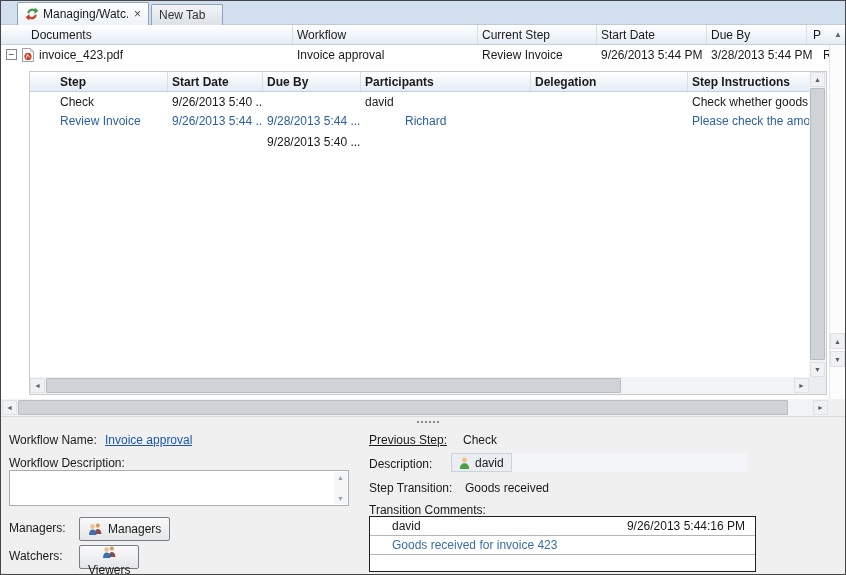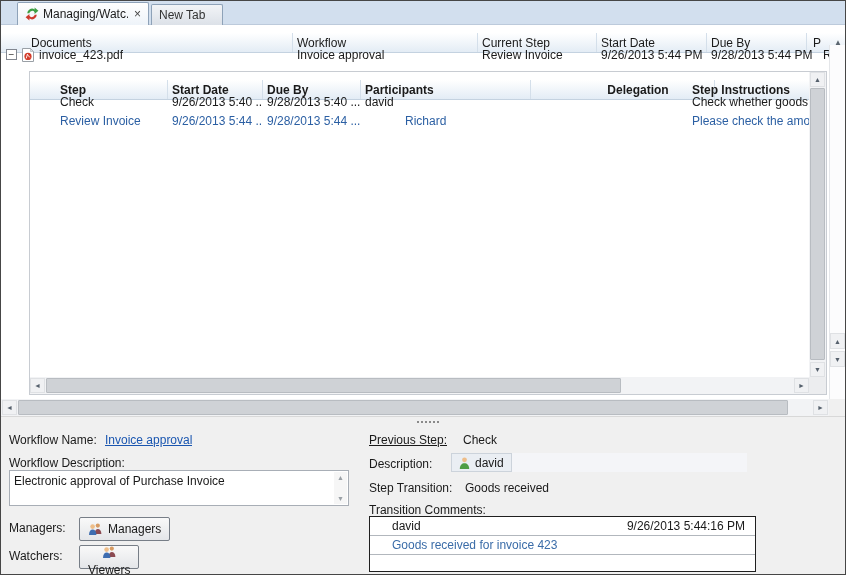--- a/index.html
+++ b/index.html
@@ -9,21 +9,21 @@
   .nowrap { white-space:nowrap; overflow:hidden; }
 
   
   .tabbar { left:0; top:0; width:844px; height:24px; background:#d2dfee; border-bottom:1px solid #bccadb; }
   .tab { position:absolute; display:flex; align-items:center; gap:4px; padding:0 7px; border:1px solid #8ea2b8; border-bottom:none; border-radius:2px 2px 0 0; cursor:default; }
   .tab.active { top:1px; height:23px; background:linear-gradient(#fefefe,#eef3f9); z-index:2; }
   .tab.inactive { top:3px; height:21px; background:linear-gradient(#f2f4f7,#dce1e8); color:#333; }
   .tabclose { font-size:12px; color:#444; line-height:1; margin-left:2px; }
 
   
-  .gridhead { background:linear-gradient(#ffffff,#e3ecf5); border-bottom:1px solid #c4d2e0;margin-top:8px; }
+  .gridhead { background:linear-gradient(#ffffff,#e3ecf5); border-bottom:1px solid #c4d2e0; }
   .hcell { position:absolute; top:0; height:100%; display:flex; align-items:center; border-right:1px solid #d4dfea; white-space:nowrap; overflow:hidden; }
   .bold { font-weight:bold; }
 
   
   .subpanel { border:1px solid #c8ccd2; background:#fff; }
   .srow { position:absolute; left:0; width:779px; height:19px; }
   .scell { position:absolute; top:0; height:19px; display:flex; align-items:center; white-space:nowrap; overflow:hidden; }
   .bluetext { color:#2b5fa3; }
 
   
@@ -100,55 +100,55 @@
         <path d="M0.5 0.5 H8.5 L11.5 3.5 V13.5 H0.5 Z" fill="#fff" stroke="#9aa0a6"></path>
         <path d="M8.5 0.5 L8.5 3.5 L11.5 3.5 Z" fill="#d8dde2" stroke="#9aa0a6" stroke-width="0.5"></path>
         <circle cx="6" cy="8.4" r="3.6" fill="#d23b2a"></circle>
         <path d="M4.2 10.4 C4.8 8.6 5.2 7.2 5.4 6.2 C6.2 7.6 7.2 9 8.2 9.6" stroke="#fff" stroke-width="0.9" fill="none"></path>
       </svg>
     </span>
     <span class="abs nowrap" style="left:38px;top:3px;">invoice_423.pdf</span>
     <span class="abs nowrap" style="left:296px;top:3px;">Invoice approval</span>
     <span class="abs nowrap" style="left:481px;top:3px;">Review Invoice</span>
     <span class="abs nowrap" style="left:600px;top:3px;">9/26/2013 5:44 PM</span>
-    <span class="abs nowrap" style="left:710px;top:3px;">9/28/2013 5:44 PM</span>
+    <span class="abs nowrap" style="left:710px;top:3px;">3/28/2013 5:44 PM</span>
     <span class="abs nowrap" style="left:822px;top:3px;">R</span>
   </div>
 
   <div class="abs subpanel" style="left:28px;top:70px;width:798px;height:324px;">
 
     <div class="abs gridhead" style="left:0;top:0;width:779px;height:20px;">
       <div class="hcell bold" style="left:0;width:138px;padding-left:30px;">
           <span>Step</span>
         </div>
       <div class="hcell bold" style="left:138px;width:95px;padding-left:4px;">
           <span>Start Date</span>
         </div>
       <div class="hcell bold" style="left:233px;width:98px;padding-left:4px;">
           <span>Due By</span>
         </div>
       <div class="hcell bold" style="left:331px;width:170px;padding-left:4px;">
           <span>Participants</span>
         </div>
-      <div class="hcell bold" style="left:528px;width:157px;padding-left:4px;justify-content:center;">
+      <div class="hcell bold" style="left:501px;width:157px;padding-left:4px;">
           <span>Delegation</span>
         </div>
       <div class="hcell bold" style="left:658px;width:121px;padding-left:4px;border-right:none;">
           <span>Step Instructions</span>
         </div>
     </div>
 
     <div class="srow" style="top:20px;">
       <div class="scell" style="left:0;width:138px;padding-left:30px;">
           <span>Check</span>
         </div>
       <div class="scell" style="left:138px;width:95px;padding-left:4px;">
           <span>9/26/2013 5:40 ...</span>
         </div>
-      <div class="scell" style="left:233px;width:98px;padding-left:4px;">
+      <div class="scell" style="left:233px;width:98px;padding-left:4px;margin-top:40px;">
           <span>9/28/2013 5:40 ...</span>
         </div>
       <div class="scell" style="left:331px;width:170px;padding-left:4px;">
           <span>david</span>
         </div>
       <div class="scell" style="left:501px;width:157px;padding-left:4px;">
           <span></span>
         </div>
       <div class="scell" style="left:658px;width:121px;padding-left:4px;">
           <span>Check whether goods re</span>
@@ -229,21 +229,20 @@
       </div>
   </div>
 
   <div class="abs" style="left:0;top:425px;width:844px;height:148px;background:#f0f0f0;">
 
     <span class="abs nowrap" style="left:8px;top:7px;">Workflow Name:</span>
     <span class="abs nowrap link" style="left:104px;top:7px;">Invoice approval</span>
 
     <span class="abs nowrap" style="left:8px;top:30px;">Workflow Description:</span>
     <div class="abs descbox" style="left:8px;top:44px;width:340px;height:36px;">
-      <div class="nowrap" style="padding:3px 18px 0 4px;">Electronic approval of Purchase Invoice</div>
       <div class="descscroll">
         <span>▲</span>
         <span>▼</span>
       </div>
     </div>
 
     <span class="abs nowrap" style="left:8px;top:95px;">Managers:</span>
     <div class="btn" style="left:78px;top:91px;">
       <span style="display:flex;">
         <svg width="15" height="12" viewBox="0 0 15 12">

